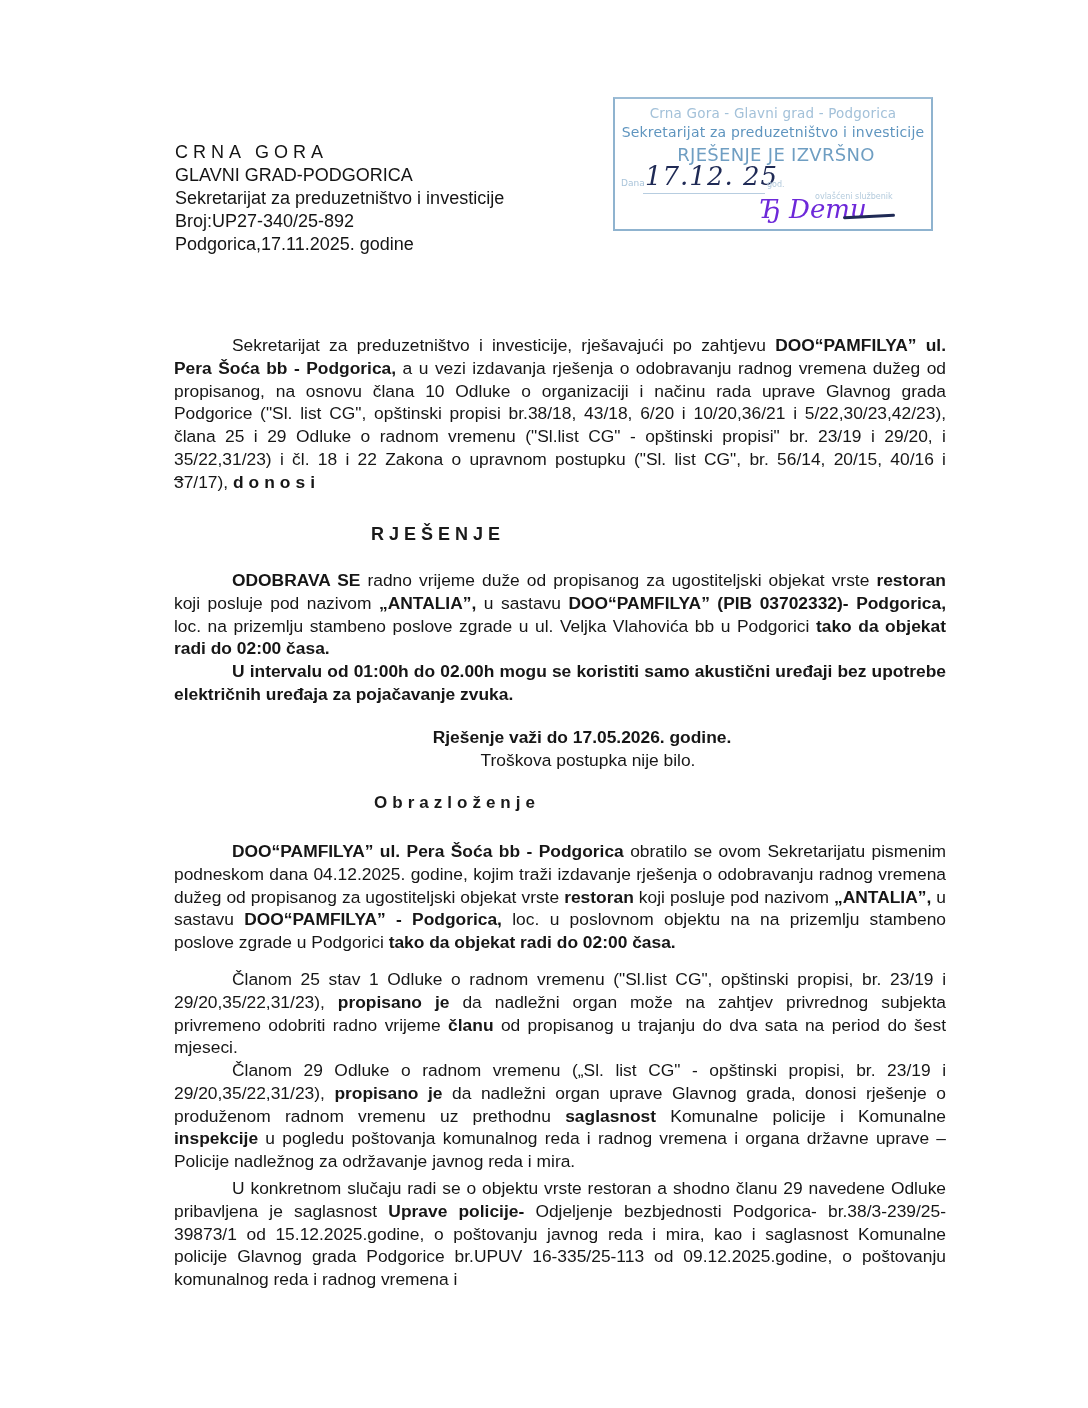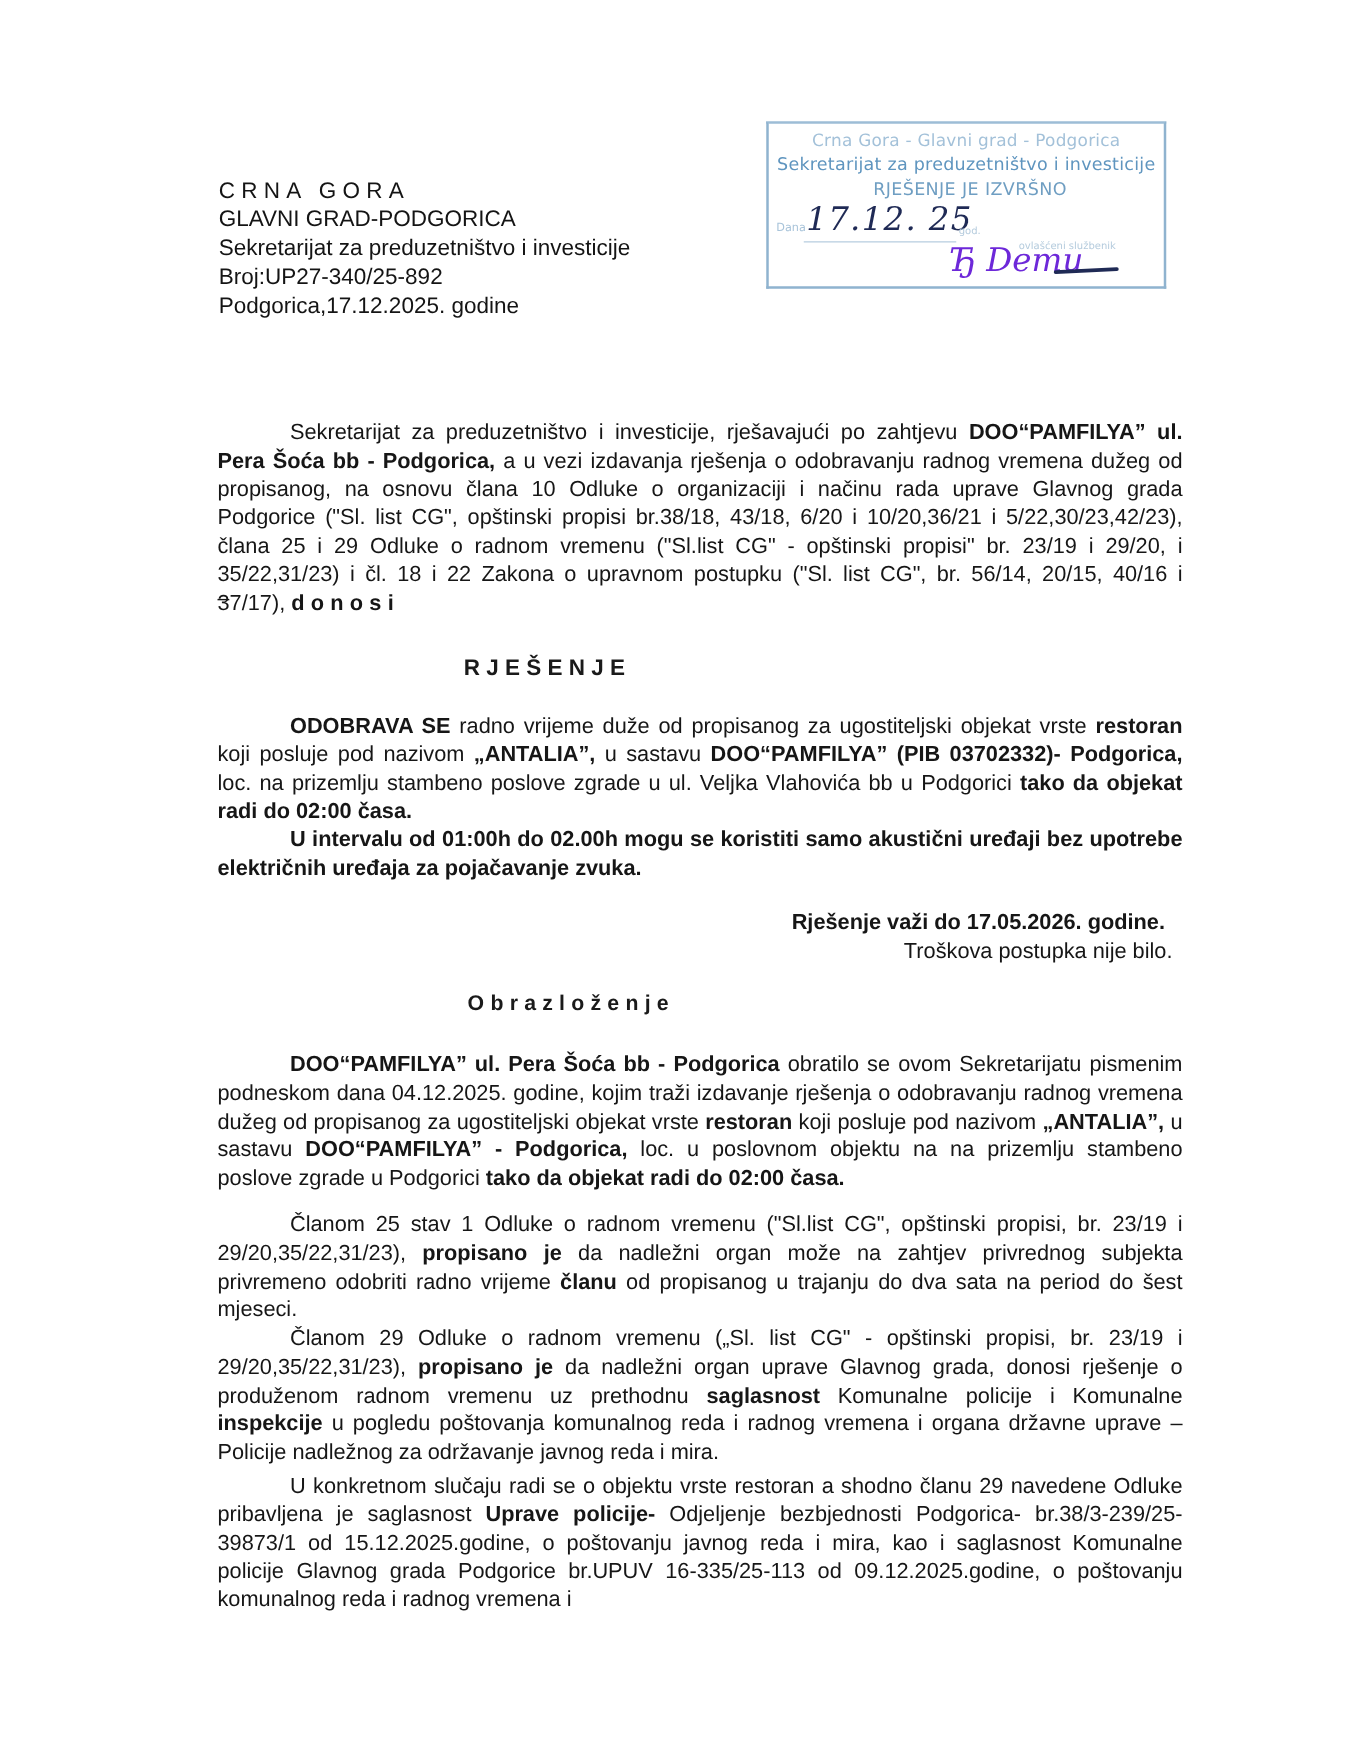--- a/index.html
+++ b/index.html
@@ -51,21 +51,21 @@
     .stamp .l1 {
       position: absolute; left: 0; right: 0; top: 6px;
       font-size: 13.5px; color: #a3c1d9; letter-spacing: 0.2px;
     }
     .stamp .l2 {
       position: absolute; left: 0; right: 0; top: 25px;
       font-size: 14px; color: #5f95bf; letter-spacing: 0.2px;
     }
     .stamp .l3 {
       position: absolute; left: 6px; right: 0; top: 45px;
-      font-size: 14px; color: #6f9ec2; letter-spacing: 0.3px;
+      font-size: 18px; color: #6f9ec2; letter-spacing: 0.3px;
     }
     .stamp .dana-label {
       position: absolute; left: 6px; top: 79px;
       font-size: 9px; color: #a9c4da;
     }
     .stamp .dana-line {
       position: absolute; left: 28px; top: 94px;
       width: 122px; border-bottom: 1px solid #b7cde0;
     }
     .stamp .dana-value {
@@ -126,33 +126,33 @@
       letter-spacing: 5px;
       font-size: 17px;
     }
     .dash-line {
       position: absolute;
       left: 174px;
       top: 469px;
       font-size: 17px;
       color: #161616;
     }
-    .no-justify { text-align: right; }
+    .no-justify { text-align: center; }
   </style>
 </head>
 <body>
 
 <div class="page">
 
   <div class="header">
     <div class="country">CRNA GORA</div>
     <div>GLAVNI GRAD-PODGORICA</div>
     <div>Sekretarijat za preduzetništvo i investicije</div>
     <div>Broj:UP27-340/25-892</div>
-    <div>Podgorica,17.12.2025. godine</div>
+    <div>Podgorica,17.11.2025. godine</div>
   </div>
 
   <div class="stamp">
     <div class="l1">Crna Gora - Glavni grad - Podgorica</div>
     <div class="l2">Sekretarijat za preduzetništvo i investicije</div>
     <div class="l3">RJEŠENJE JE IZVRŠNO</div>
     <div class="dana-label">Dana</div>
     <div class="dana-line"></div>
     <div class="dana-value">17.12. 25</div>
     <div class="god-label">god.</div>

